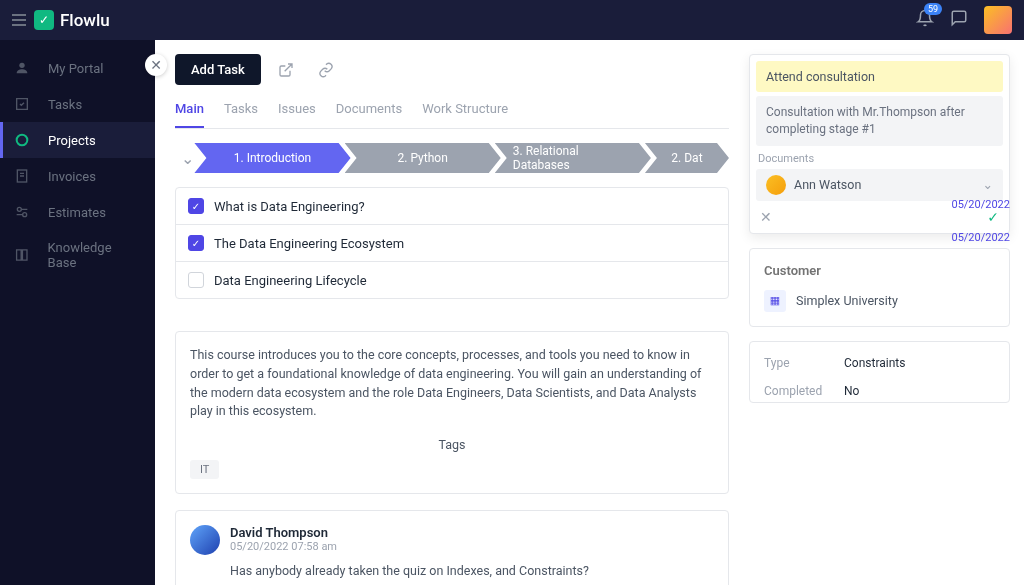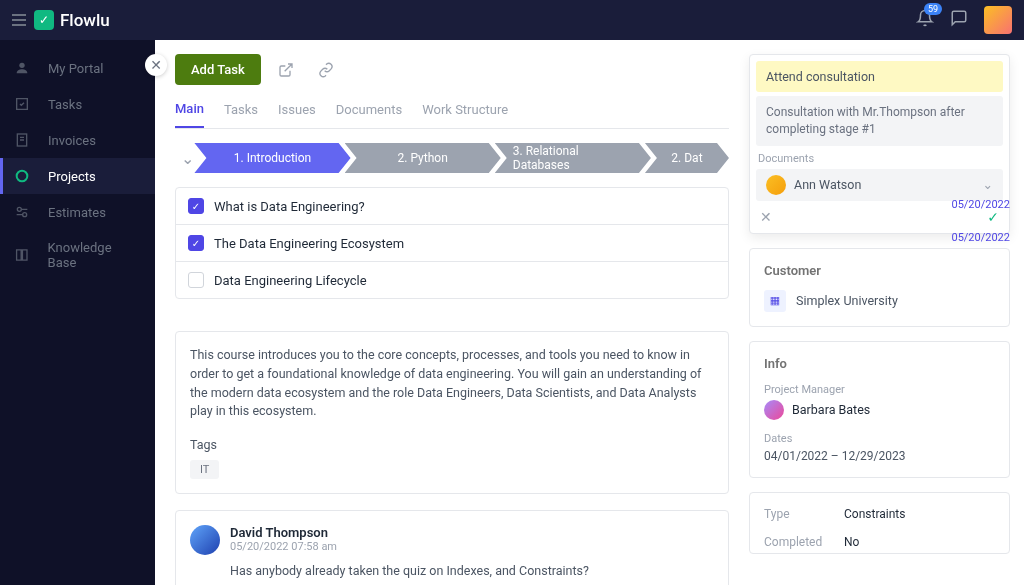--- a/index.html
+++ b/index.html
@@ -23,42 +23,42 @@
 .side-icon { width: 16px; height: 16px; opacity: 0.7; }
 .side-item.active .side-icon { opacity: 1; }
 
 .main { flex: 1; background: #fff; position: relative; display: flex; }
 .close-btn { position: absolute; left: -10px; top: 14px; width: 22px; height: 22px; border-radius: 50%; background: #fff; box-shadow: 0 1px 4px rgba(0,0,0,0.2); display: flex; align-items: center; justify-content: center; cursor: pointer; font-size: 14px; color: #6b7280; z-index: 10; }
 
 .content { flex: 1; padding: 14px 20px; overflow: hidden; }
 .header-row { display: flex; justify-content: space-between; align-items: flex-start; }
 .title { font-size: 22px; font-weight: 500; color: #1f2937; }
 .header-actions { display: flex; align-items: center; gap: 10px; }
-.btn-primary { background: #4d7c0f; color: #fff; border: none; padding: 8px 16px; border-radius: 4px; font-size: 13px; font-weight: 500; cursor: pointer; }
+.btn-primary { background: #0f172a; color: #fff; border: none; padding: 8px 16px; border-radius: 4px; font-size: 13px; font-weight: 500; cursor: pointer; }
 .icon-btn { width: 30px; height: 30px; display: flex; align-items: center; justify-content: center; color: #9ca3af; cursor: pointer; }
 
-.tabs { display: flex; gap: 20px; margin-top: 10px; border-bottom: 1px solid #e5e7eb; align-items: center; }
+.tabs { display: flex; gap: 20px; margin-top: 10px; border-bottom: 1px solid #e5e7eb; }
 .tab { padding: 6px 0 10px; font-size: 13px; color: #9ca3af; cursor: pointer; }
 .tab.active { color: #4f46e5; border-bottom: 2px solid #4f46e5; font-weight: 500; }
 
 .stages { display: flex; align-items: center; margin-top: 14px; gap: 0; }
 .chevron-left { color: #9ca3af; padding: 0 6px; cursor: pointer; }
 .stage { flex: 1; position: relative; height: 30px; display: flex; align-items: center; justify-content: center; font-size: 12px; color: #fff; background: #9ca3af; clip-path: polygon(0 0, calc(100% - 12px) 0, 100% 50%, calc(100% - 12px) 100%, 0 100%, 12px 50%); margin-left: -6px; padding: 0 18px; cursor: pointer; }
 .stage:first-of-type { clip-path: polygon(0 0, calc(100% - 12px) 0, 100% 50%, calc(100% - 12px) 100%, 0 100%); margin-left: 0; }
 .stage.active { background: #6366f1; }
 
 .checklist { margin-top: 14px; border: 1px solid #e5e7eb; border-radius: 4px; }
 .check-item { display: flex; align-items: center; gap: 10px; padding: 10px 12px; border-bottom: 1px solid #e5e7eb; font-size: 13px; color: #1f2937; cursor: pointer; }
 .check-item:last-child { border-bottom: none; }
 .checkbox { width: 16px; height: 16px; border-radius: 3px; border: 1.5px solid #d1d5db; display: flex; align-items: center; justify-content: center; }
 .checkbox.checked { background: #4f46e5; border-color: #4f46e5; color: #fff; font-size: 10px; }
 
 .desc-card { margin-top: 32px; border: 1px solid #e5e7eb; border-radius: 4px; padding: 14px; }
 .desc-text { font-size: 12.5px; color: #4b5563; line-height: 1.5; }
-.tags-label { font-size: 12.5px; color: #4b5563; margin-top: 16px; }
+.tags-label { font-size: 12.5px; color: #4b5563; margin-top: 16px; text-align: center; }
 .tag { display: inline-block; background: #f3f4f6; color: #6b7280; font-size: 11px; padding: 3px 10px; border-radius: 3px; margin-top: 8px; }
 
 .comment-card { margin-top: 16px; border: 1px solid #e5e7eb; border-radius: 4px; padding: 14px; }
 .comment-head { display: flex; gap: 10px; }
 .c-avatar { width: 30px; height: 30px; border-radius: 50%; background: linear-gradient(135deg,#60a5fa,#1e40af); flex-shrink: 0; }
 .c-author { font-size: 13px; font-weight: 600; color: #1f2937; }
 .c-time { font-size: 11px; color: #9ca3af; }
 .c-body { font-size: 12.5px; color: #4b5563; margin-top: 8px; margin-left: 40px; }
 .c-actions { margin-top: 10px; margin-left: 40px; display: flex; gap: 8px; }
 .c-act-btn { background: #f3f4f6; border: none; padding: 5px 12px; border-radius: 4px; font-size: 11px; color: #6b7280; cursor: pointer; }
@@ -130,32 +130,32 @@
           <path d="M4 20c0-4 4-6 8-6s8 2 8 6"></path>
         </svg>
         <span>My Portal</span>
       </div>
     <div class="side-item">
         <svg class="side-icon" viewBox="0 0 24 24" fill="none" stroke="currentColor" stroke-width="2">
           <path d="M9 12l2 2 4-4M4 4h16v16H4z"></path>
         </svg>
         <span>Tasks</span>
       </div>
-    <div class="side-item">
-        <svg class="side-icon" viewBox="0 0 24 24" fill="none" stroke="currentColor" stroke-width="2">
-          <rect x="5" y="3" width="14" height="18"></rect>
-          <path d="M9 8h6M9 12h6"></path>
-        </svg>
-        <span>Invoices</span>
-      </div>
     <div class="side-item active">
         <svg class="side-icon" viewBox="0 0 24 24" fill="none" stroke="#10b981" stroke-width="3">
           <circle cx="12" cy="12" r="8"></circle>
         </svg>
         <span>Projects</span>
+      </div>
+    <div class="side-item">
+        <svg class="side-icon" viewBox="0 0 24 24" fill="none" stroke="currentColor" stroke-width="2">
+          <rect x="5" y="3" width="14" height="18"></rect>
+          <path d="M9 8h6M9 12h6"></path>
+        </svg>
+        <span>Invoices</span>
       </div>
     <div class="side-item">
         <svg class="side-icon" viewBox="0 0 24 24" fill="none" stroke="currentColor" stroke-width="2">
           <circle cx="8" cy="8" r="3"></circle>
           <circle cx="16" cy="16" r="3"></circle>
           <path d="M11 8h9M4 16h9"></path>
         </svg>
         <span>Estimates</span>
       </div>
     <div class="side-item">
@@ -261,30 +261,20 @@
       </div>
 
       <div class="side-card">
         <h4>Customer</h4>
         <div class="cust-row">
           <div class="cust-icon">▦</div>
           <span>Simplex University</span>
         </div>
       </div>
 
-      <div class="side-card">
-        <h4>Info</h4>
-        <div class="info-label">Project Manager</div>
-        <div class="info-val">
-            <div class="pm-avatar"></div>
-            <span>Barbara Bates</span>
-          </div>
-        <div class="info-label">Dates</div>
-        <div class="dates-row">04/01/2022  –  12/29/2023</div>
-      </div>
 
       <div class="side-card" style="padding-bottom:4px">
         <div class="info-grid">
           <div class="lbl">Type</div>
           <div class="val">Constraints</div>
           <div class="lbl">Completed</div>
           <div class="val">No</div>
         </div>
       </div>
     </div>

